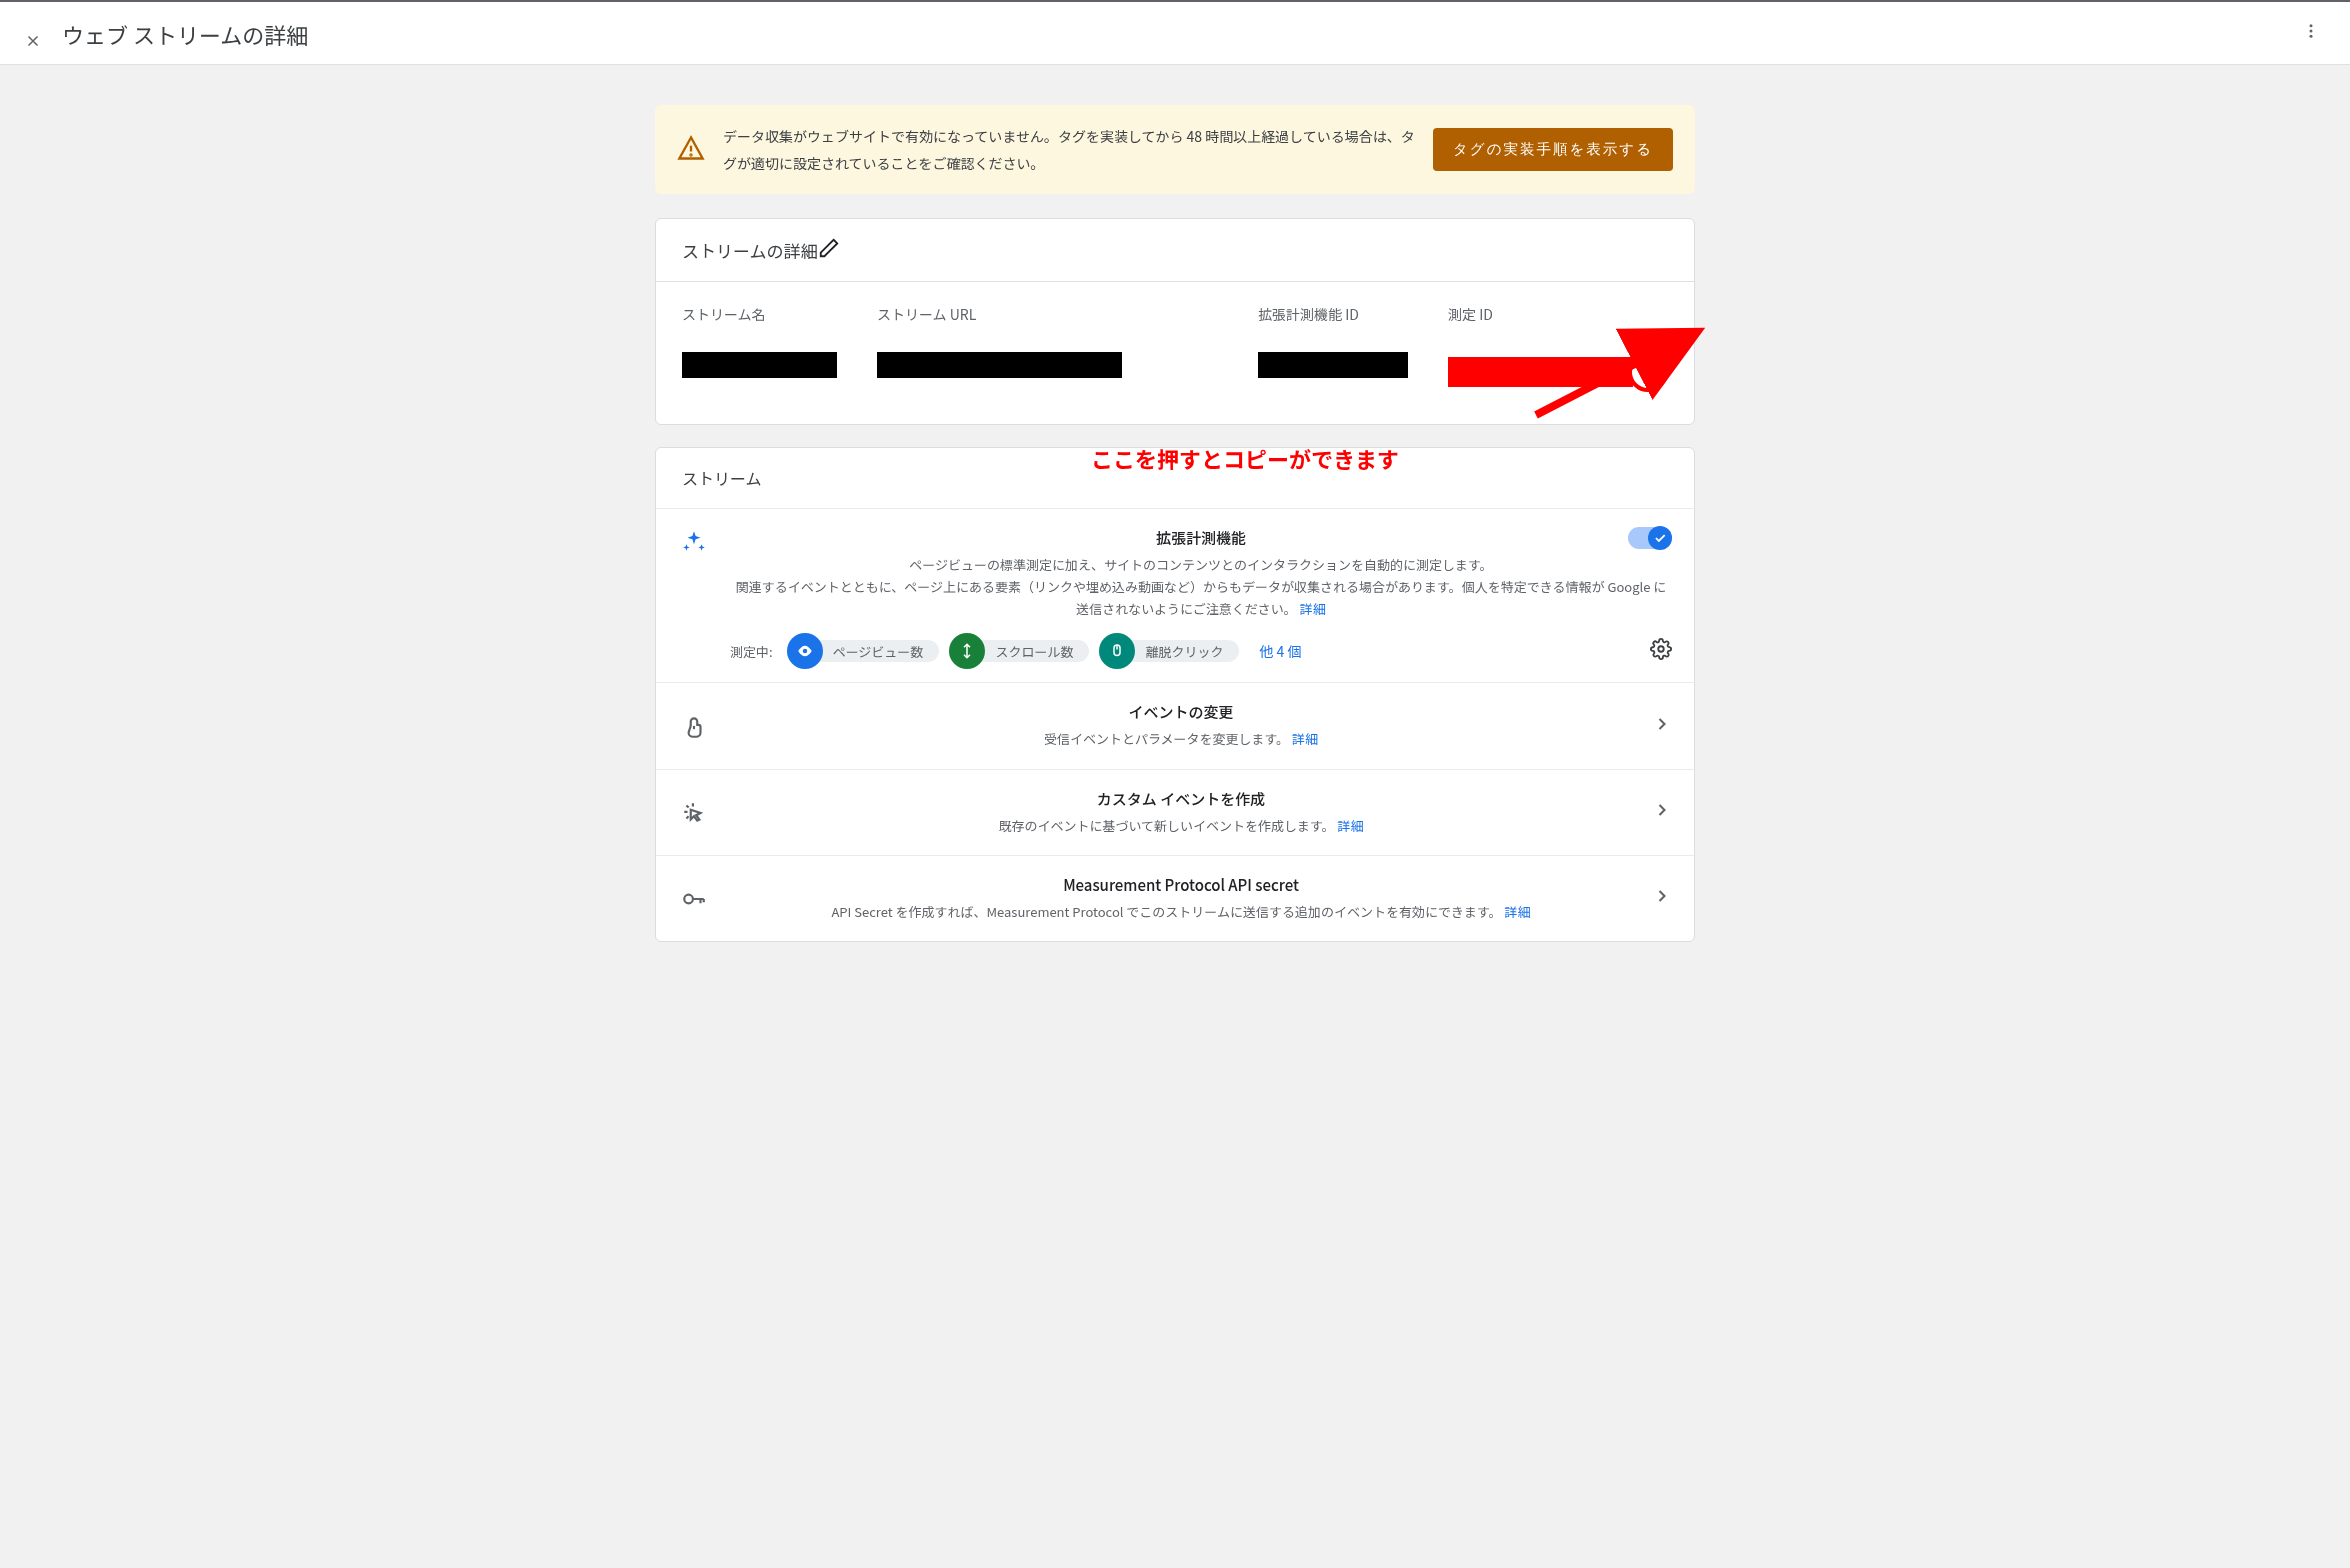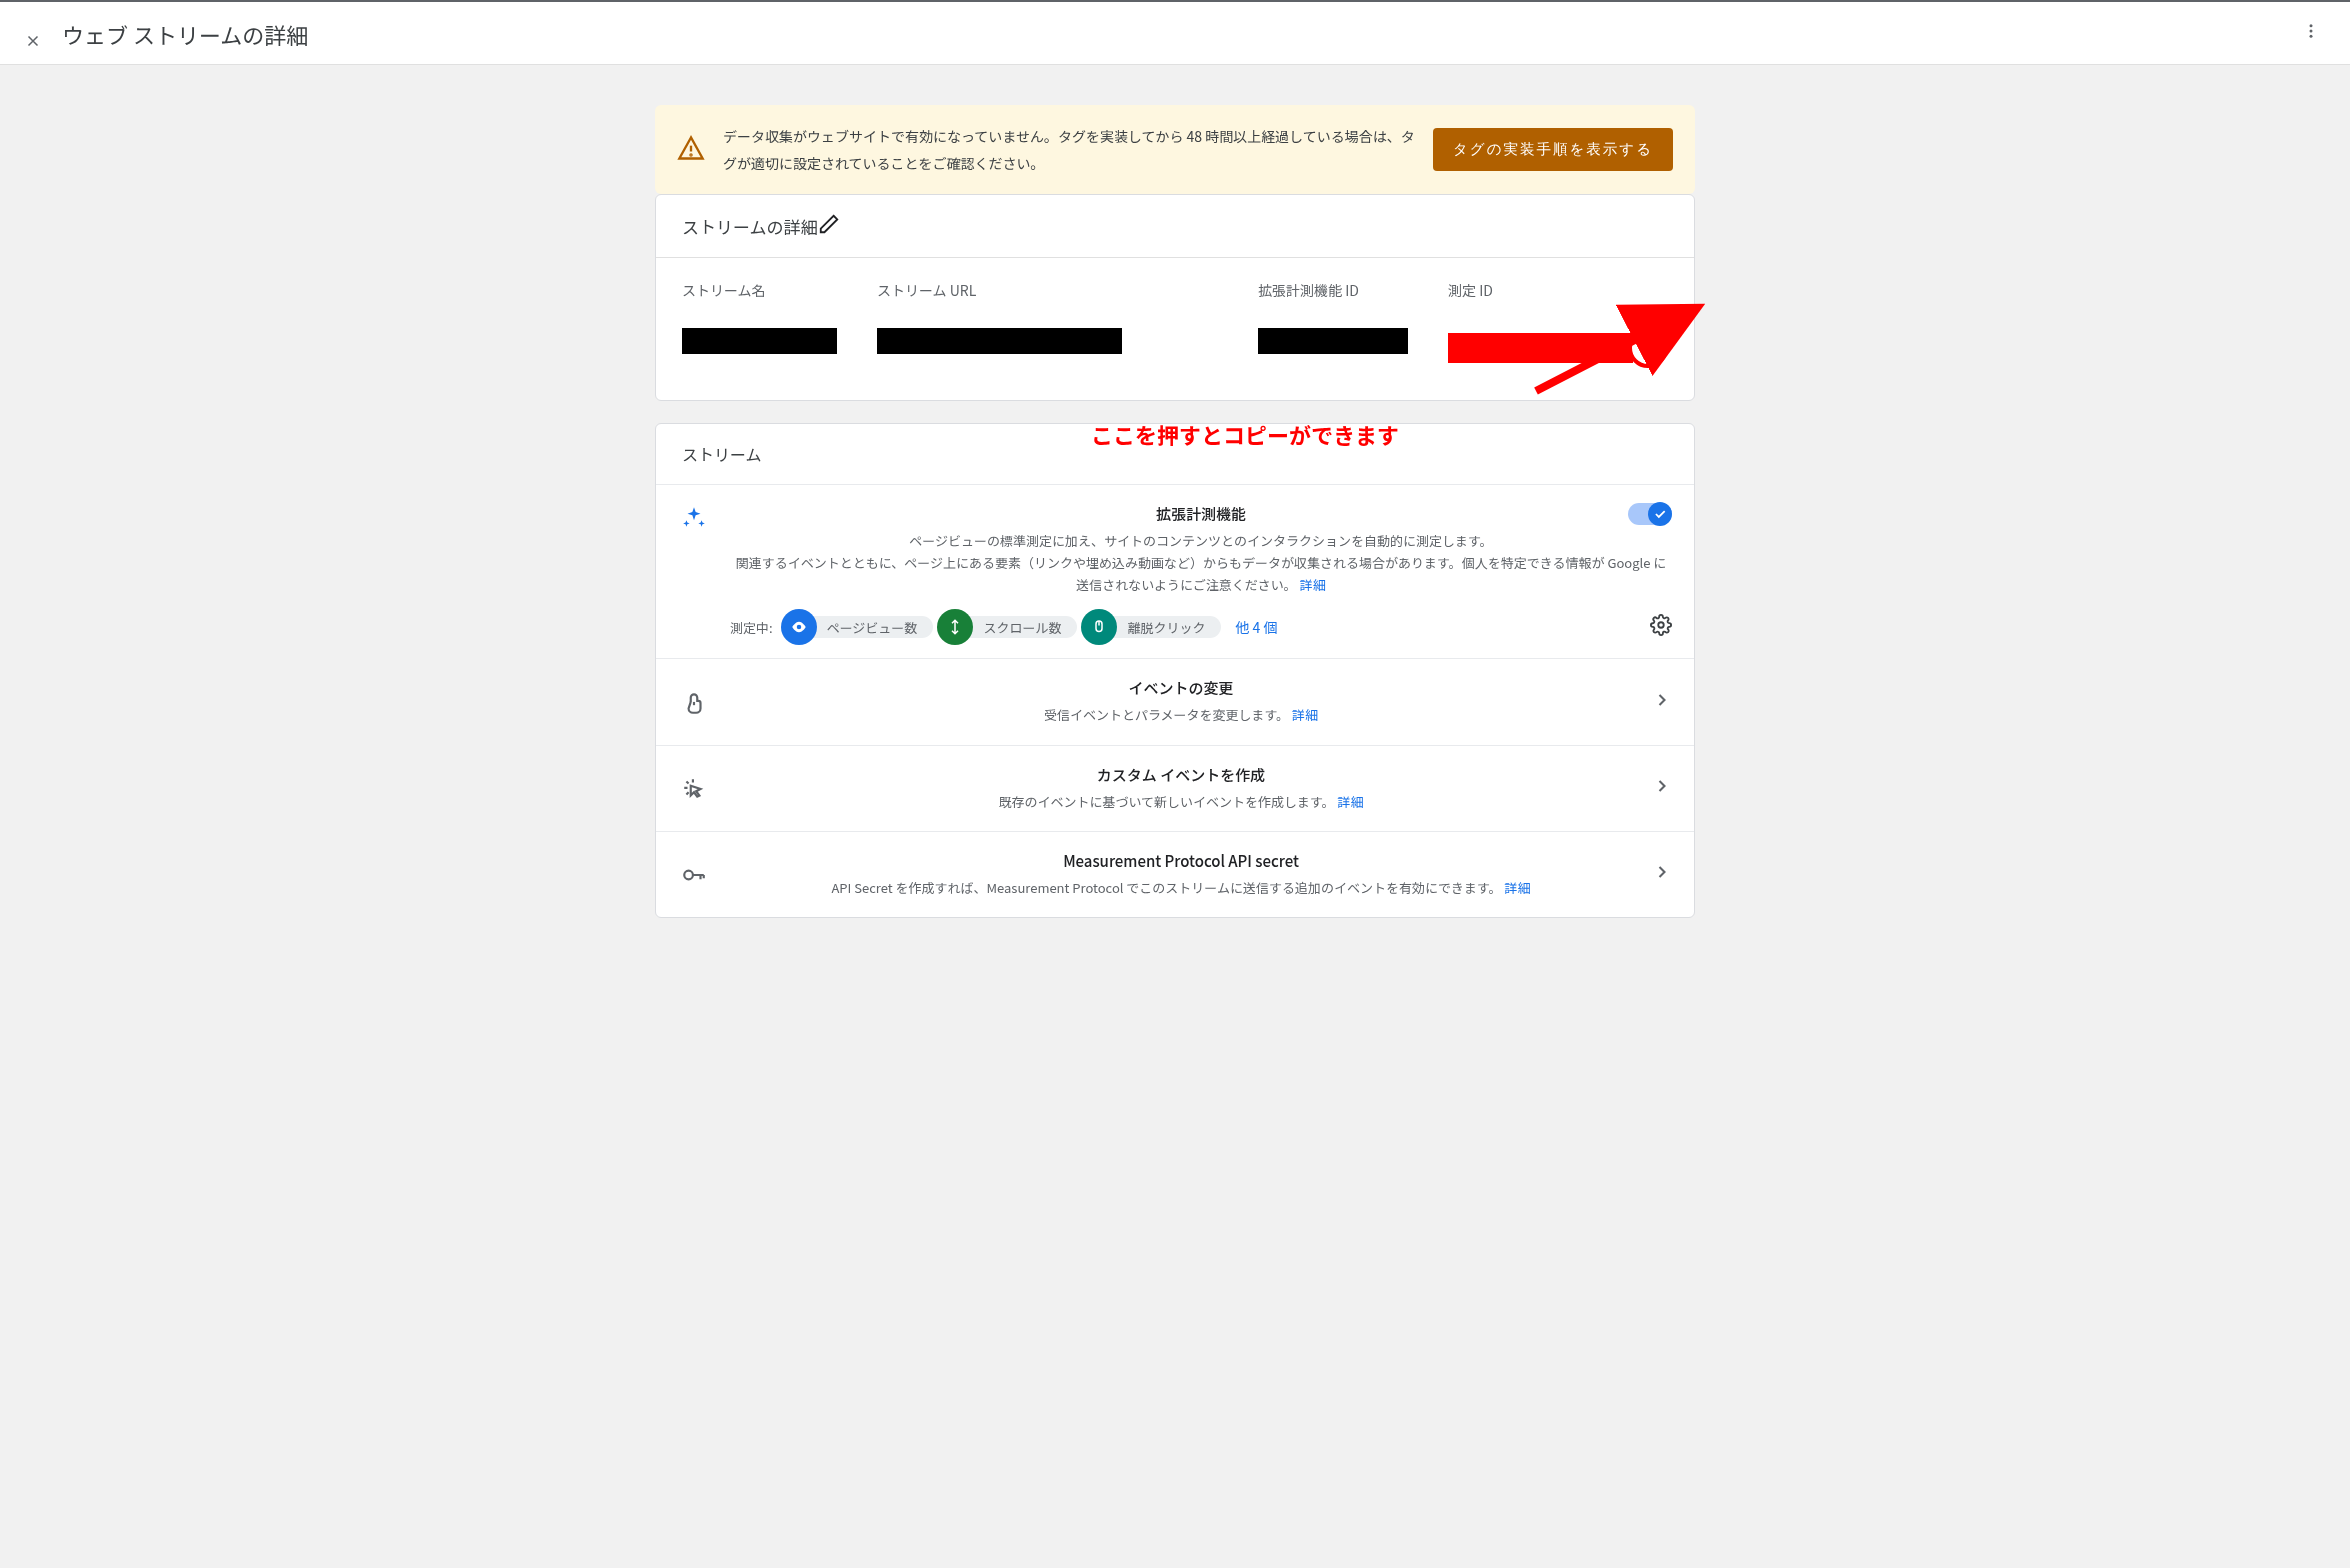--- a/index.html
+++ b/index.html
@@ -40,20 +40,21 @@
     .content-wrap {
       max-width: 1040px;
       margin: 40px auto 0;
     }
     .alert {
       display: flex;
       align-items: center;
       background: #fef7e0;
       border-radius: 6px;
       padding: 18px 22px;
+      margin-bottom: 24px;
       gap: 18px;
     }
     .alert-icon { flex: 0 0 auto; }
     .alert-icon svg { width: 28px; height: 28px; }
     .alert-text {
       flex: 1;
       font-size: 14px;
       line-height: 1.9;
       color: #3c4043;
     }
@@ -158,21 +159,21 @@
       border-radius: 50%;
       display: flex;
       align-items: center;
       justify-content: center;
     }
     .toggle-knob svg { width: 14px; height: 14px; }
     .chips {
       margin-top: 18px;
       display: flex;
       align-items: center;
-      gap: 4px;
+      gap: 10px;
       flex-wrap: wrap;
     }
     .chips-label { font-size: 13px; color: #5f6368; margin-right: 4px; }
     .chip {
       display: inline-flex;
       align-items: center;
       background: #eceff1;
       border-radius: 18px;
       height: 22px;
       padding-right: 16px;

